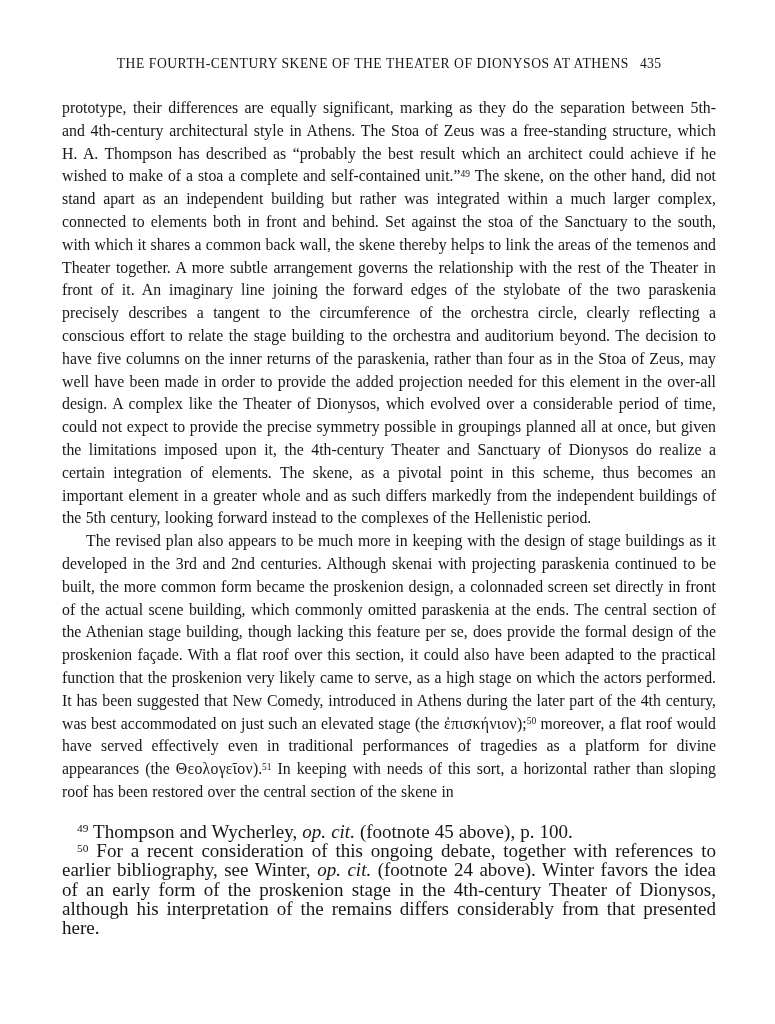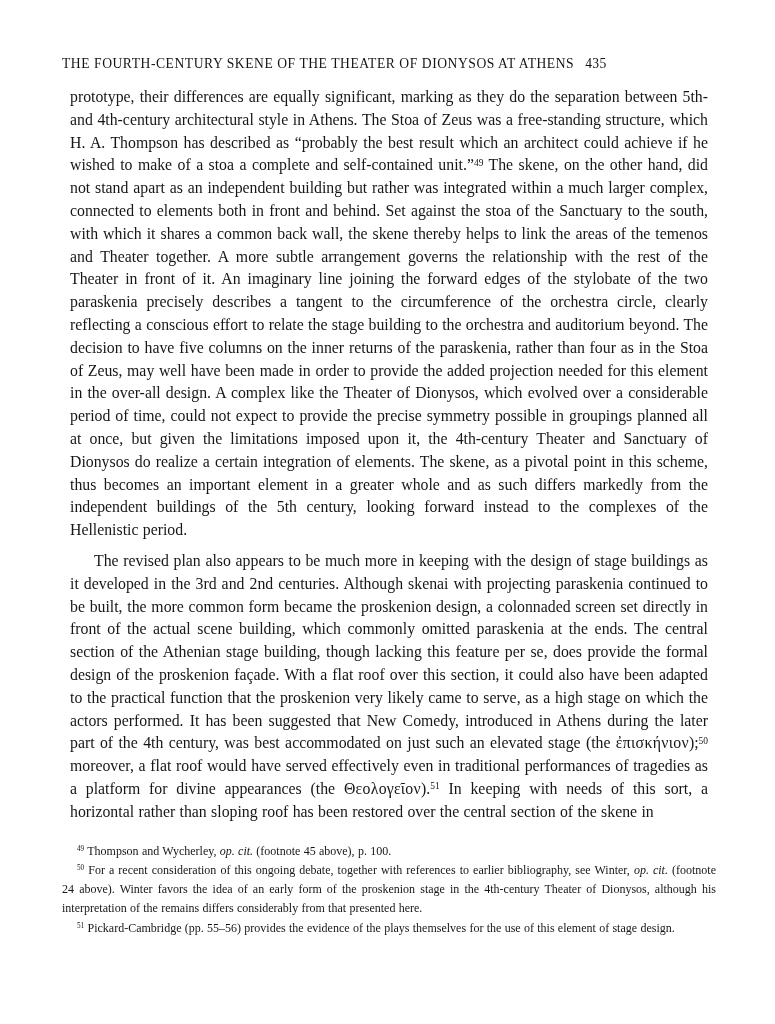--- a/index.html
+++ b/index.html
@@ -13,32 +13,33 @@
     height: 1024px;
     margin: 0 auto;
     background: #ffffff;
     box-sizing: border-box;
     padding: 56px 59px 0 62px;
     font-family: "Liberation Serif", "DejaVu Serif", serif;
     color: #161616;
     overflow: hidden;
   }
   .running-header {
+    text-align: center;
     font-size: 13.6px;
     letter-spacing: 0.55px;
     white-space: nowrap;
-    margin-bottom: 14px;
+    margin-bottom: 25px;
     color: #141414;
   }
   .running-header .page-num {
     margin-left: 11px;
     letter-spacing: 0.3px;
   }
   .body-text p {
-    margin: 8px;
+    margin: 0;
     text-align: justify;
     font-size: 15.8px;
     line-height: 22.8px;
     word-spacing: 0.4px;
   }
   .para-indent {
     text-indent: 24px;
   }
   sup.fnref {
     font-size: 0.60em;
@@ -49,21 +50,21 @@
     letter-spacing: 0;
   }
   .it { font-style: italic; }
   .greek { letter-spacing: 0.3px; }
   .footnotes {
     margin-top: 18px;
   }
   .footnotes p {
     margin: 0;
     text-align: justify;
-    font-size: 12px;
+    font-size: 19px;
     line-height: 19.3px;
     text-indent: 15px;
     word-spacing: 0.3px;
   }
 </style>
 </head>
 <body>
 
 <div class="page">
 
@@ -72,16 +73,15 @@
   </div>
 
   <div class="body-text">
     <p><span>prototype, their differences are equally significant, marking as they do the separation between 5th- and 4th-century architectural style in Athens. The Stoa of Zeus was a free-standing structure, which H. A. Thompson has described as “probably the best result which an architect could achieve if he wished to make of a stoa a complete and self-contained unit.”</span><sup class="fnref">49</sup><span> The skene, on the other hand, did not stand apart as an independent building but rather was integrated within a much larger complex, connected to elements both in front and behind. Set against the stoa of the Sanctuary to the south, with which it shares a common back wall, the skene thereby helps to link the areas of the temenos and Theater together. A more subtle arrangement governs the relationship with the rest of the Theater in front of it. An imaginary line joining the forward edges of the stylobate of the two paraskenia precisely describes a tangent to the circumference of the orchestra circle, clearly reflecting a conscious effort to relate the stage building to the orchestra and auditorium beyond. The decision to have five columns on the inner returns of the paraskenia, rather than four as in the Stoa of Zeus, may well have been made in order to provide the added projection needed for this element in the over-all design. A complex like the Theater of Dionysos, which evolved over a considerable period of time, could not expect to provide the precise symmetry possible in groupings planned all at once, but given the limitations imposed upon it, the 4th-century Theater and Sanctuary of Dionysos do realize a certain integration of elements. The skene, as a pivotal point in this scheme, thus becomes an important element in a greater whole and as such differs markedly from the independent buildings of the 5th century, looking forward instead to the complexes of the Hellenistic period.</span></p>
     <p class="para-indent"><span>The revised plan also appears to be much more in keeping with the design of stage buildings as it developed in the 3rd and 2nd centuries. Although skenai with projecting paraskenia continued to be built, the more common form became the proskenion design, a colonnaded screen set directly in front of the actual scene building, which commonly omitted paraskenia at the ends. The central section of the Athenian stage building, though lacking this feature per se, does provide the formal design of the proskenion façade. With a flat roof over this section, it could also have been adapted to the practical function that the proskenion very likely came to serve, as a high stage on which the actors performed. It has been suggested that New Comedy, introduced in Athens during the later part of the 4th century, was best accommodated on just such an elevated stage (the </span><span class="greek">ἐπισκήνιον</span><span>);</span><sup class="fnref">50</sup><span> moreover, a flat roof would have served effectively even in traditional performances of tragedies as a platform for divine appearances (the </span><span class="greek">Θεολογεῖον</span><span>).</span><sup class="fnref">51</sup><span> In keeping with needs of this sort, a horizontal rather than sloping roof has been restored over the central section of the skene in</span></p>
   </div>
 
   <div class="footnotes">
     <p><sup class="fnref">49</sup><span> Thompson and Wycherley, </span><span class="it">op. cit.</span><span> (footnote 45 above), p. 100.</span></p>
     <p><sup class="fnref">50</sup><span> For a recent consideration of this ongoing debate, together with references to earlier bibliography, see Winter, </span><span class="it">op. cit.</span><span> (footnote 24 above). Winter favors the idea of an early form of the proskenion stage in the 4th-century Theater of Dionysos, although his interpretation of the remains differs considerably from that presented here.</span></p>
-    <p><sup class="fnref">51</sup><span> Pickard-Cambridge (pp. 55–56) provides the evidence of the plays themselves for the use of this element of stage design.</span></p>
   </div>
 
 </div>
 
 </body></html>

